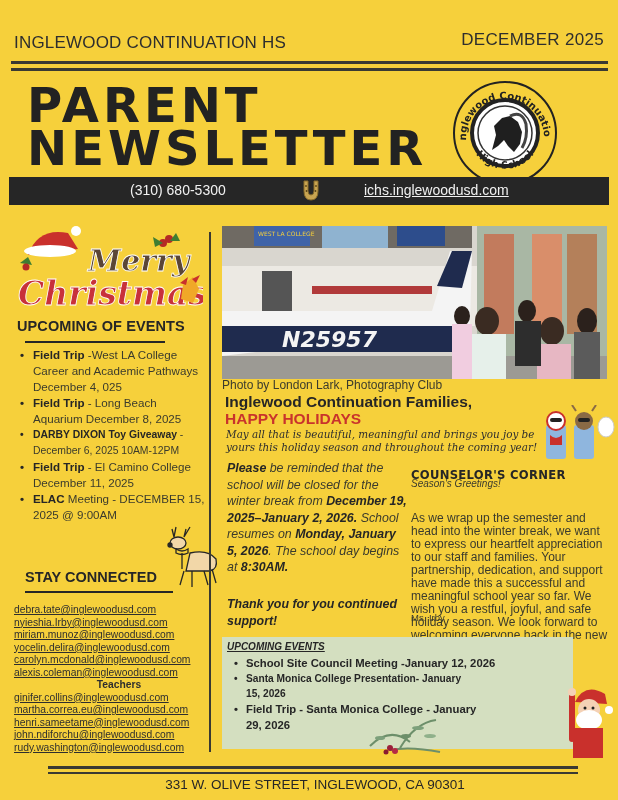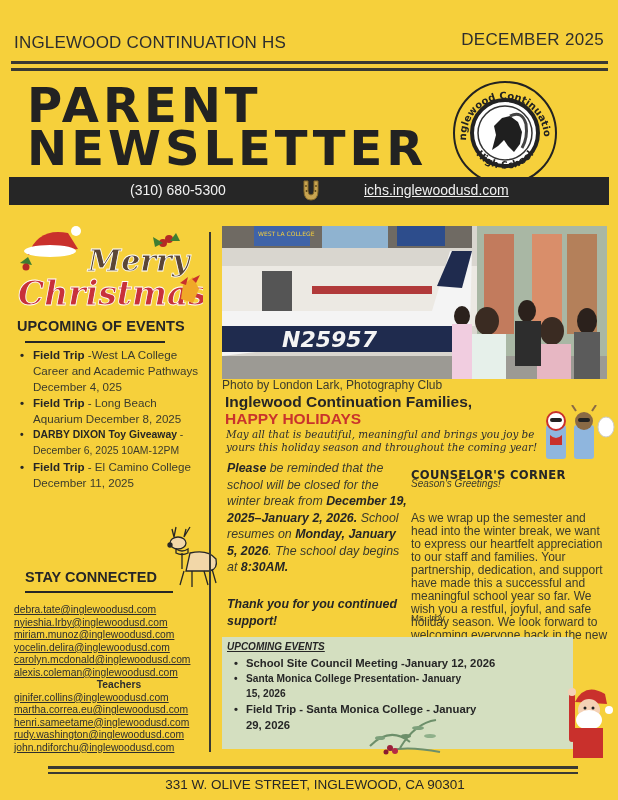--- a/index.html
+++ b/index.html
@@ -142,20 +142,21 @@
   <path d="M172 58 l8 -6 l-2 8 z M184 54 l8 -4 l-4 8 z" fill="#c9302c"></path>
 </svg>
 
 <div class="abs cal-title">UPCOMING OF EVENTS</div>
 <div class="abs cal-rule"></div>
 <ul class="abs cal-list">
   <li><b>Field Trip</b><span> -West LA College Career and Academic Pathways   December 4, 025</span></li>
   <li><b>Field Trip</b><span> - Long Beach Aquarium December 8, 2025</span></li>
   <li class="small"><b>DARBY DIXON Toy Giveaway</b><span> - December 6, 2025 10AM-12PM</span></li>
   <li><b>Field Trip</b><span> - El Camino College December 11, 2025</span></li>
+  <li><b>ELAC</b><span> Meeting - DECEMBER 15, 2025 @ 9:00AM</span></li>
 </ul>
 
 <svg class="abs reindeer" viewBox="0 0 60 70" fill="none" stroke="#262626" stroke-width="1.3">
   <path d="M10 4 l2 8 M14 2 l-2 10 M24 4 l-2 8 M28 2 l-6 10"></path>
   <ellipse cx="16" cy="18" rx="8" ry="6" fill="#f2d7a8"></ellipse>
   <circle cx="8" cy="20" r="2" fill="#262626"></circle>
   <path d="M14 24 q6 4 12 0 l0 4 q-6 3 -12 0 z" fill="#f6d03b"></path>
   <path d="M20 28 l0 16 M28 28 q18 -4 26 6 q2 10 -6 12 l-24 0 z" fill="#f2d7a8"></path>
   <path d="M22 46 l-4 14 M30 46 l0 16 M42 46 l4 14 M50 44 l4 14"></path>
 </svg>
@@ -166,22 +167,22 @@
   <a>debra.tate@inglewoodusd.com</a>
   <a>nyieshia.Irby@inglewoodusd.com</a>
   <a>miriam.munoz@inglewoodusd.com</a>
   <a>yocelin.delira@inglewoodusd.com</a>
   <a>carolyn.mcdonald@inglewoodusd.com</a>
   <a>alexis.coleman@inglewoodusd.com</a>
   <div class="teachers-label">Teachers</div>
   <a>ginifer.collins@inglewoodusd.com</a>
   <a>martha.correa.eu@inglewoodusd.com</a>
   <a>henri.sameetame@inglewoodusd.com</a>
+  <a>john.ndiforchu@inglewoodusd.com</a>
   <a>rudy.washington@inglewoodusd.com</a>
-  <a>john.ndiforchu@inglewoodusd.com</a>
 </div>
 
 <div class="abs col-divider"></div>
 
 <svg class="abs photo" viewBox="0 0 385 153" preserveAspectRatio="none">
   <rect width="385" height="153" fill="#d9d6cf"></rect>
   <rect x="0" y="0" width="250" height="22" fill="#6f6a63"></rect>
   <rect x="32" y="0" width="56" height="20" fill="#3f63a8"></rect>
   <text x="36" y="10" font-size="6" font-family="DejaVu Sans, sans-serif" fill="#f6d03b">WEST LA COLLEGE</text>
   <rect x="100" y="0" width="66" height="22" fill="#8fb3d0"></rect>

